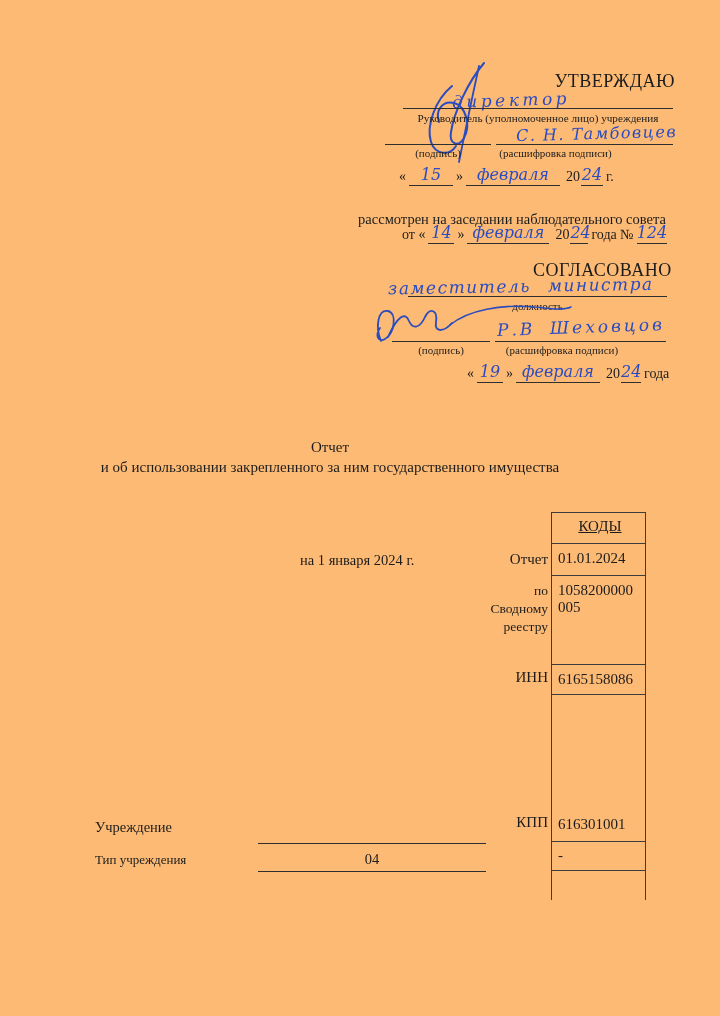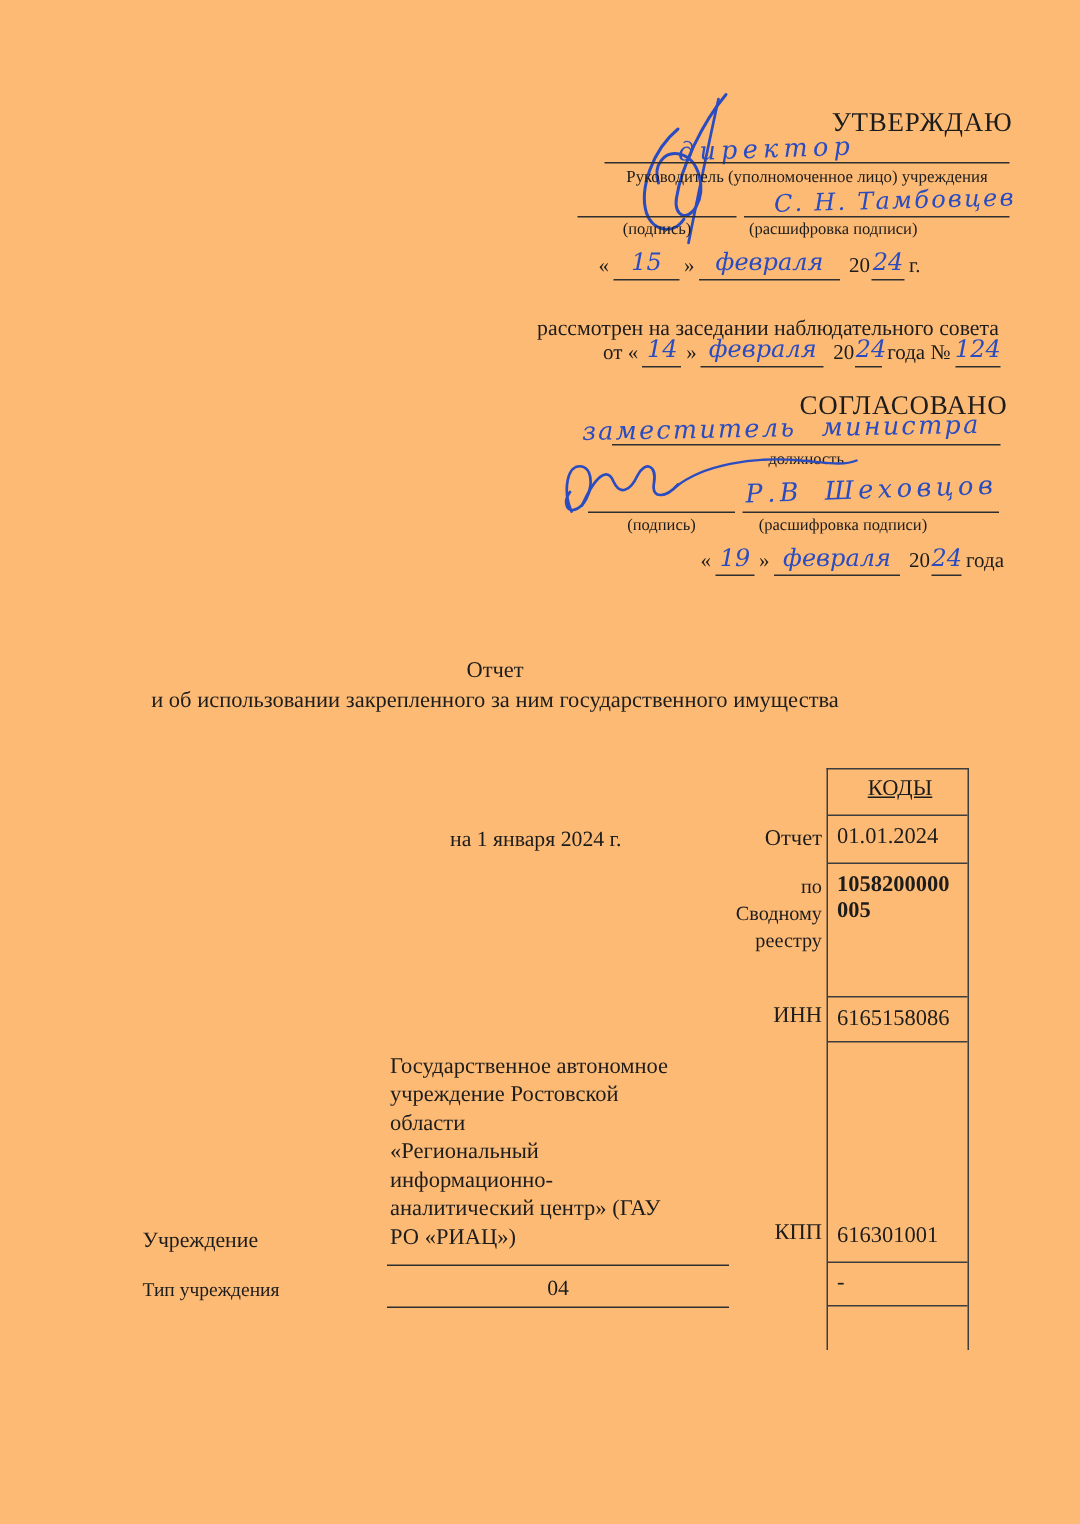--- a/index.html
+++ b/index.html
@@ -29,21 +29,21 @@
   .slot .hw{font-size:16px;line-height:15px;display:inline-block;padding-bottom:1px;}
   .codes-box{
     position:absolute;left:551px;top:512px;width:95px;
     border:1px solid var(--border);border-bottom:none;
     font-size:15px;box-sizing:border-box;background:transparent;
   }
   .cb-row{border-top:1px solid var(--border);padding:4px 3px 0 6px;box-sizing:border-box;overflow:hidden;}
   .cb-row:first-child{border-top:none;}
   .cb-header{text-align:center;padding-top:5px;}
   .cb-bottom{display:flex;flex-direction:column;justify-content:flex-end;padding-bottom:8px;}
-  .break-digits{width:80px;word-break:break-all;line-height:17px;font-weight:bold;}
+  .break-digits{width:80px;word-break:break-all;line-height:17px;}
   .right-label{font-size:15px;text-align:right;}
   .inst-name{font-size:15px;line-height:19px;white-space:pre-line;}
   .center{text-align:center;}
   svg.sig{position:absolute;overflow:visible;}
   svg.sig path{fill:none;stroke:var(--hand);stroke-linecap:round;stroke-linejoin:round;}
 </style>
 </head>
 <body>
 
 <div class="page">
@@ -134,26 +134,19 @@
     <div class="cb-row" style="height:89px;padding-top:6px;">
       <div class="break-digits">1058200000005</div>
     </div>
     <div class="cb-row" style="height:30px;padding-top:6px;">6165158086</div>
     <div class="cb-row cb-bottom" style="height:147px;">616301001</div>
     <div class="cb-row" style="height:29px;padding-top:5px;">-</div>
     <div class="cb-row" style="height:30px;"></div>
   </div>
 
   <div class="abs" style="left:95px;top:819px;font-size:14.5px;text-align:right;">Учреждение</div>
-  <div class="abs inst-name" style="left:260px;top:702px;width:220px;">Государственное автономное
-учреждение Ростовской
-области
-«Региональный
-информационно-
-аналитический центр» (ГАУ
-РО «РИАЦ»)</div>
   <div class="rule" style="left:258px;top:843px;width:228px;"></div>
 
   <div class="abs" style="left:95px;top:852px;font-size:13px;">Тип учреждения</div>
   <div class="abs center" style="left:258px;top:851px;width:228px;font-size:14.5px;">04</div>
   <div class="rule" style="left:258px;top:871px;width:228px;"></div>
 
 </div>
 
 </body></html>

